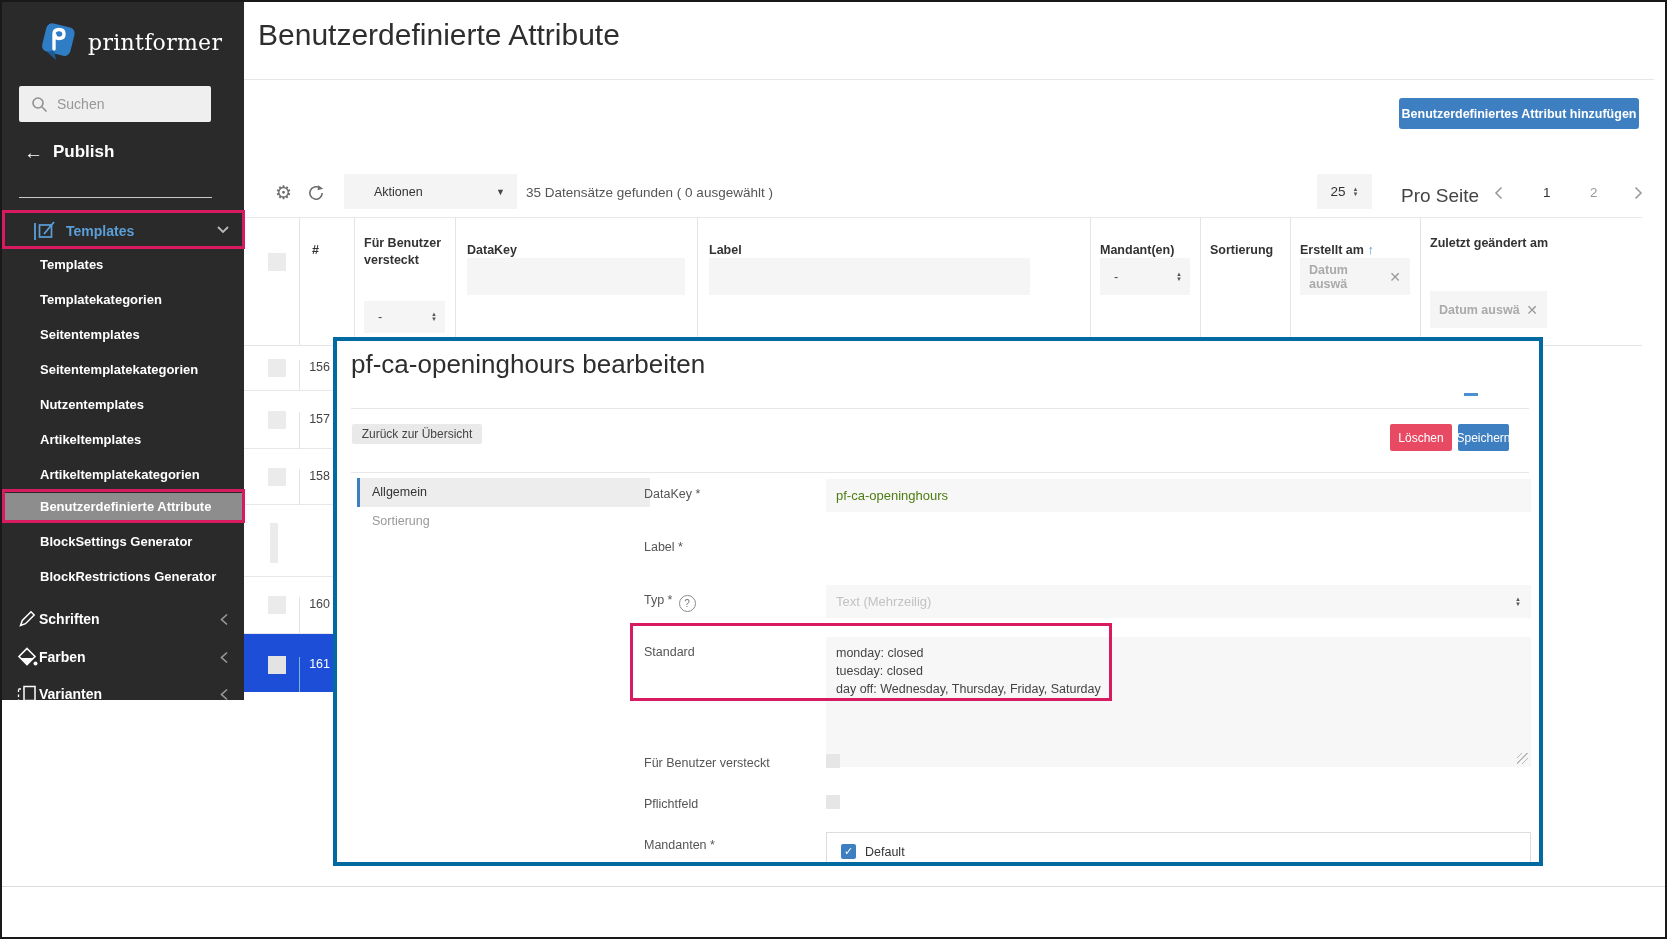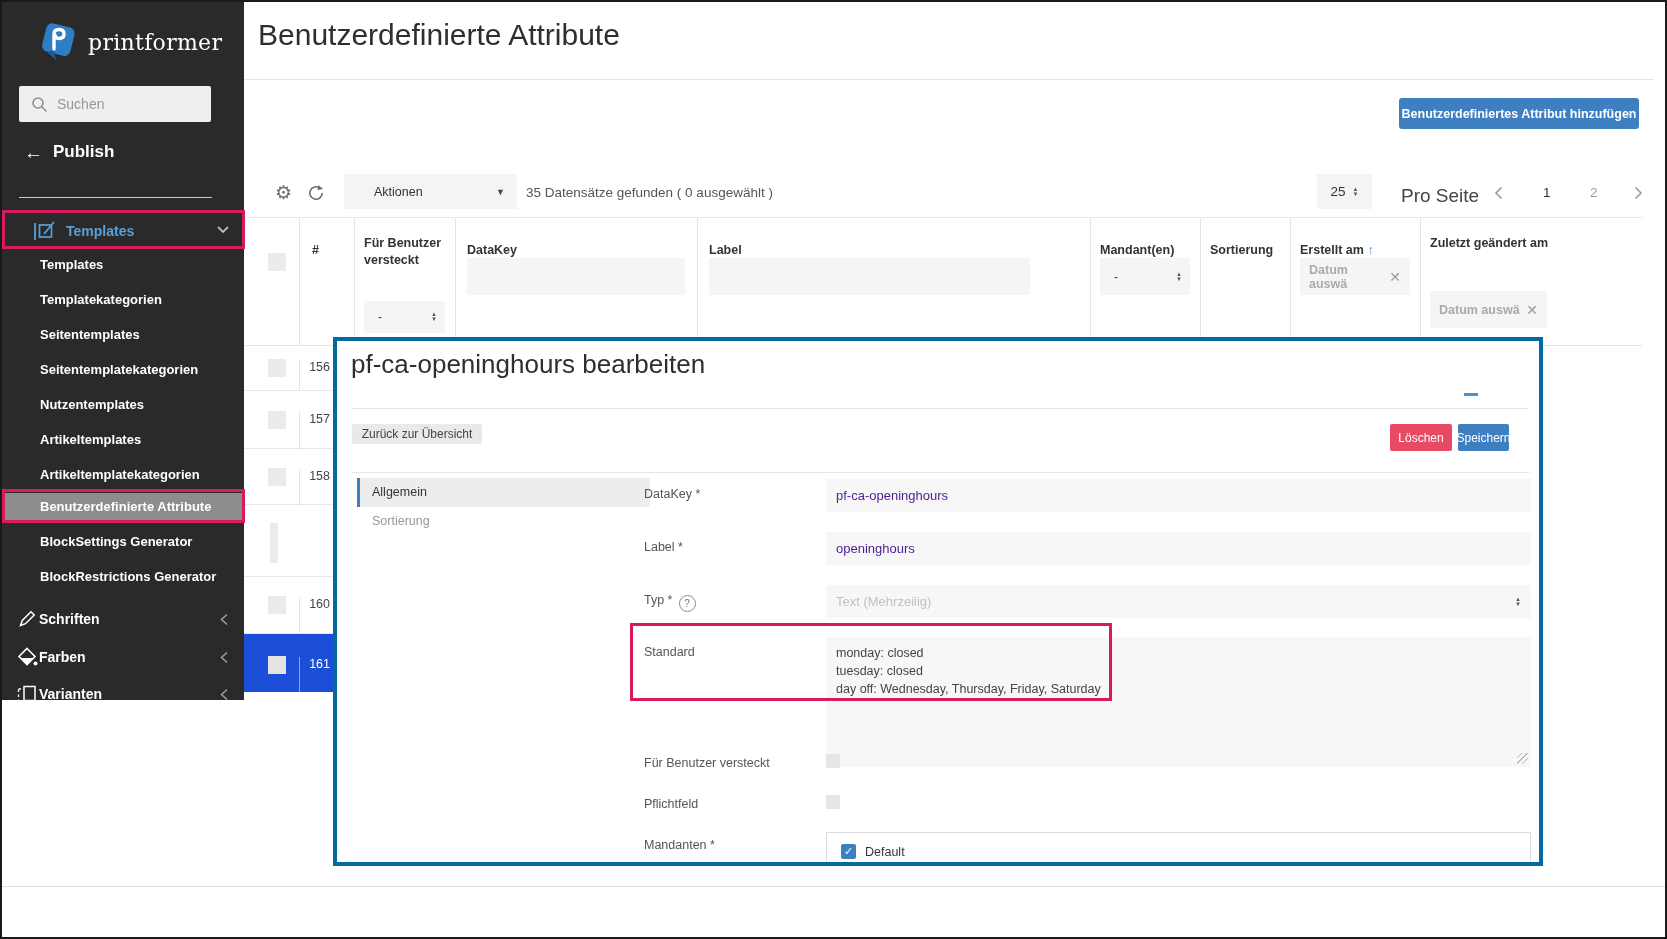--- a/index.html
+++ b/index.html
@@ -82,21 +82,21 @@
   .m-dash{left:1127px;top:52px;width:14px;height:3px;background:#4a90d2;}
   .m-div{left:14px;width:1178px;height:1px;background:#e7e7e7;}
   .m-btn{display:flex;align-items:center;justify-content:center;font-size:12px;border-radius:2px;cursor:pointer;}
   .btn-back{left:15px;top:83px;width:130px;height:20px;background:#e9e9e9;color:#444;}
   .btn-del{left:1053px;top:83px;width:62px;height:27px;background:#e84a63;color:#fff;}
   .btn-save{left:1121px;top:83px;width:51px;height:27px;background:#3e7fc1;color:#fff;}
   .mnav{left:20px;top:137px;width:293px;}
   .mnav-item{height:29px;line-height:29px;font-size:12.5px;padding-left:15px;cursor:pointer;color:#999;}
   .mnav-item.active{background:#ededed;border-left:3px solid #3e7fc1;padding-left:12px;color:#333;}
   .flabel{left:307px;font-size:12.5px;color:#555;}
-  .fctrl{left:489px;width:705px;background:#f7f7f7;box-sizing:border-box;font-size:13px;color:#4c1d95;
+  .fctrl{left:489px;width:705px;background:#f7f7f7;box-sizing:border-box;font-size:13px;color:#4d7c0f;
          display:flex;align-items:center;padding:0 10px;}
   .ftext{left:489px;width:705px;background:#f7f7f7;box-sizing:border-box;font-size:12.5px;color:#444;
          padding:7px 10px;white-space:pre-line;line-height:18px;}
   .typ-sel{color:#c2c2c2;justify-content:space-between;cursor:pointer;}
   .qmark{display:inline-flex;width:15px;height:15px;border:1px solid #8a8a8a;border-radius:50%;
          align-items:center;justify-content:center;font-size:10px;color:#777;margin-left:6px;vertical-align:-3px;}
   .mcheck{left:489px;width:14px;height:14px;background:#e6e6e6;cursor:pointer;}
   .resize-h{left:1180px;top:412px;width:11px;height:11px;
             background:repeating-linear-gradient(135deg,transparent 0 3px,#b9b9b9 3px 4px);cursor:nwse-resize;}
   .mand-box{left:489px;top:491px;width:705px;height:40px;border:1px solid #ddd;box-sizing:border-box;background:#fff;}
@@ -344,21 +344,20 @@
 
     <div class="m mnav">
       <div class="mnav-item active">Allgemein</div>
       <div class="mnav-item">Sortierung</div>
     </div>
 
     <div class="m flabel" style="top:146px">DataKey *</div>
     <div class="m fctrl" style="top:138px;height:33px;">pf-ca-openinghours</div>
 
     <div class="m flabel" style="top:199px">Label *</div>
-    <div class="m fctrl" style="top:191px;height:33px;">openinghours</div>
 
     <div class="m flabel" style="top:252px">
       <span>Typ *</span><span class="qmark">?</span>
     </div>
     <div class="m fctrl typ-sel" style="top:244px;height:33px;">
       <span>Text (Mehrzeilig)</span>
       <span class="stepper">
         <span>▲</span>
           <span>▼</span>
       </span>

